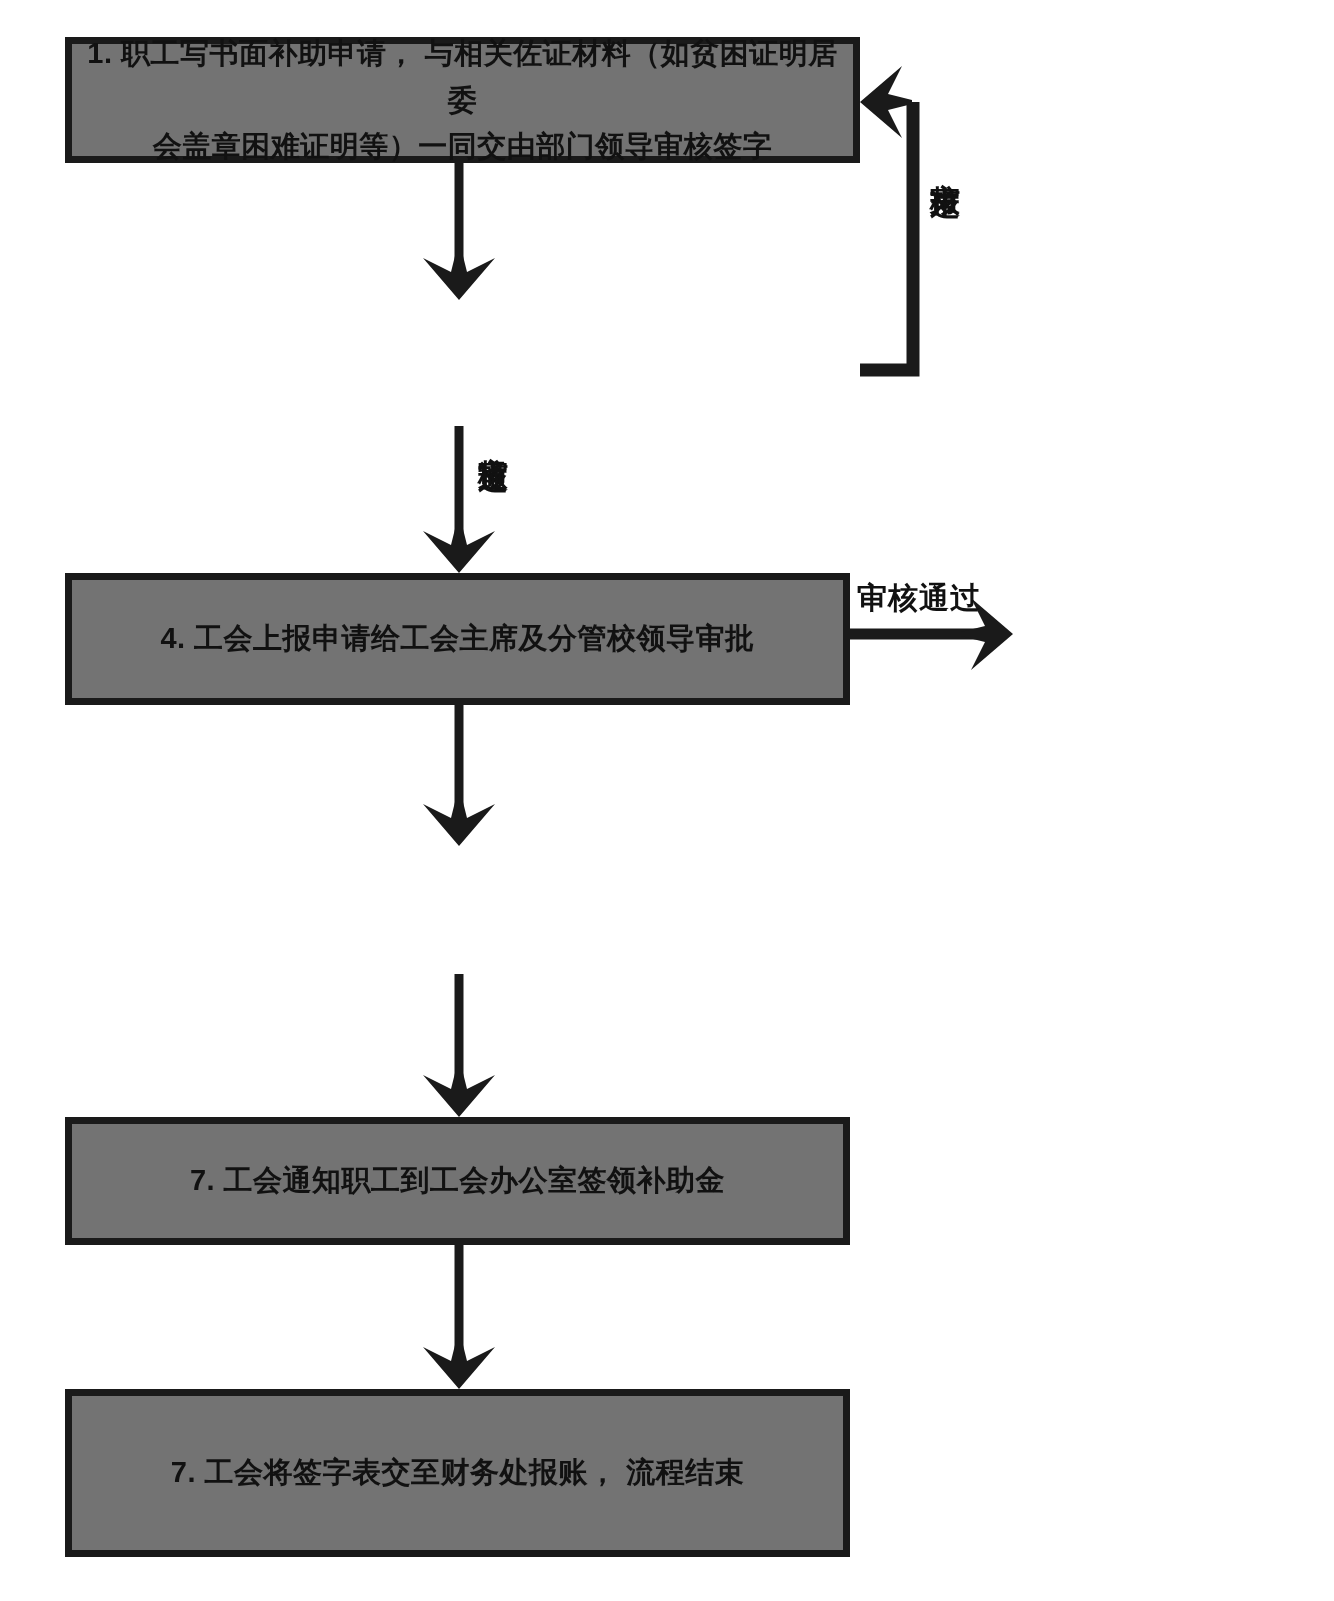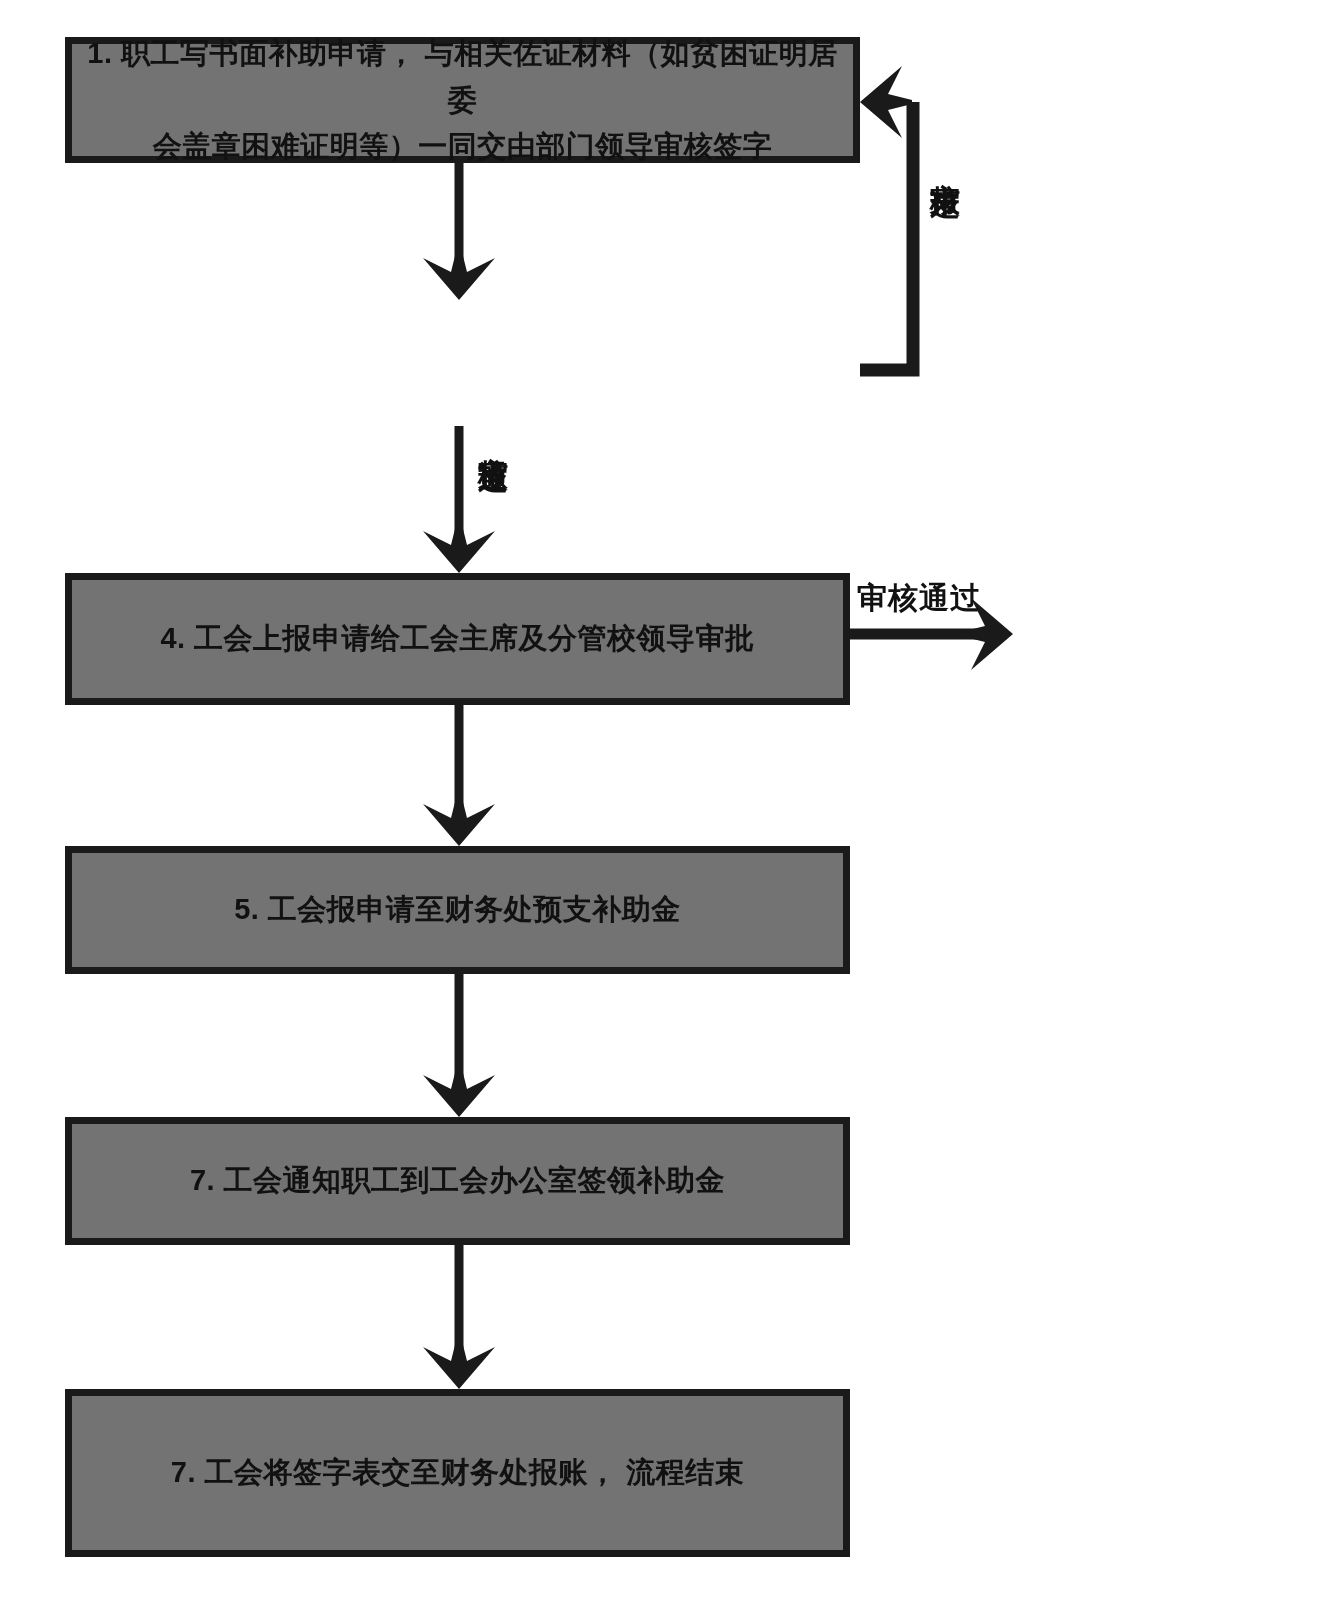--- a/index.html
+++ b/index.html
@@ -137,23 +137,20 @@
   <div class="node-box" id="box-1">
     <span class="node-text">1. 职工写书面补助申请，  与相关佐证材料（如贫困证明居委
 会盖章困难证明等）一同交由部门领导审核签字</span>
   </div>
 
 
   <div class="node-box" id="box-4">
     <span class="node-text single">4. 工会上报申请给工会主席及分管校领导审批</span>
   </div>
 
-  <div class="node-box" id="box-5">
-    <span class="node-text single">5. 工会报申请至财务处预支补助金</span>
-  </div>
 
   <div class="node-box" id="box-6">
     <span class="node-text single">7. 工会通知职工到工会办公室签领补助金</span>
   </div>
 
   <div class="node-box" id="box-7">
     <span class="node-text single">7. 工会将签字表交至财务处报账，  流程结束</span>
   </div>
 
 

